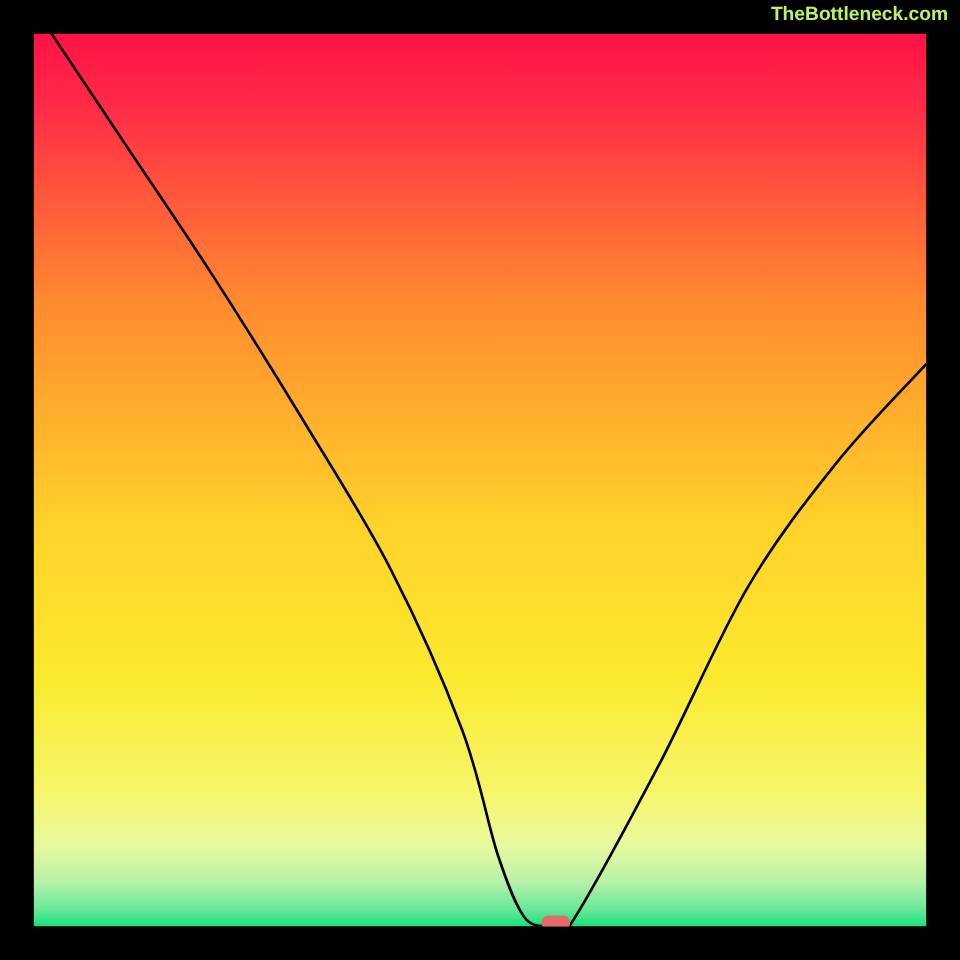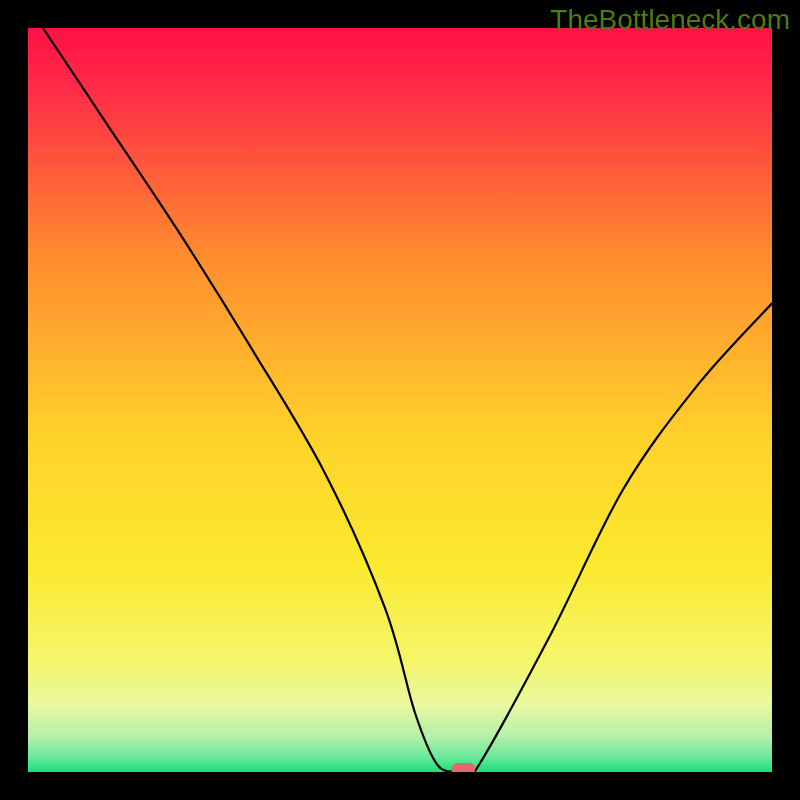--- a/index.html
+++ b/index.html
@@ -13,23 +13,23 @@
   .chart-container {
     position: relative;
     width: 800px;
     height: 800px;
     background: #000;
   }
   .watermark {
     position: absolute;
     top: 4px;
     right: 10px;
-    font-size: 28px;
-    font-weight: normal;
-    color: #4d7c0f;
+    font-size: 16px;
+    font-weight: bold;
+    color: #bef264;
     font-family: Arial, sans-serif;
     z-index: 4;
   }
   .plot-area {
     position: absolute;
     left: 28px;
     top: 28px;
     width: 744px;
     height: 744px;
   }

